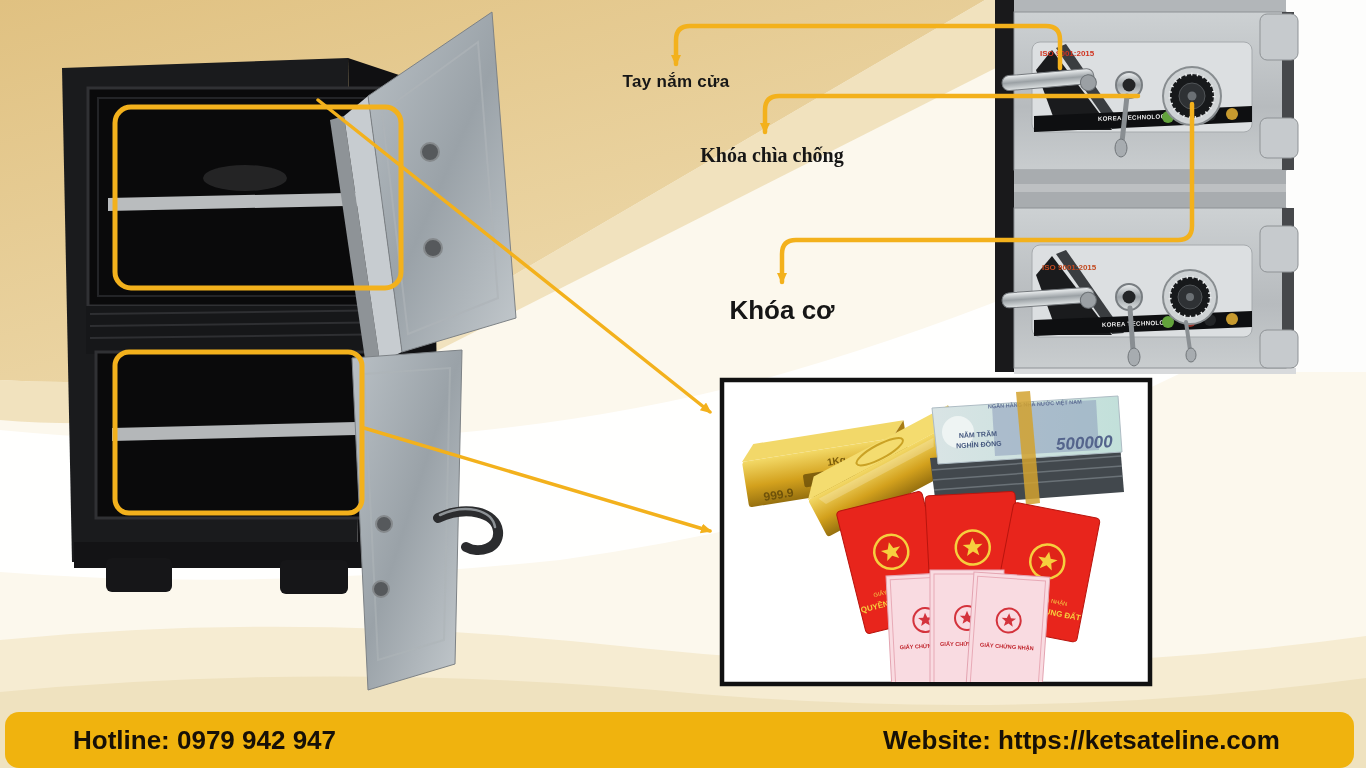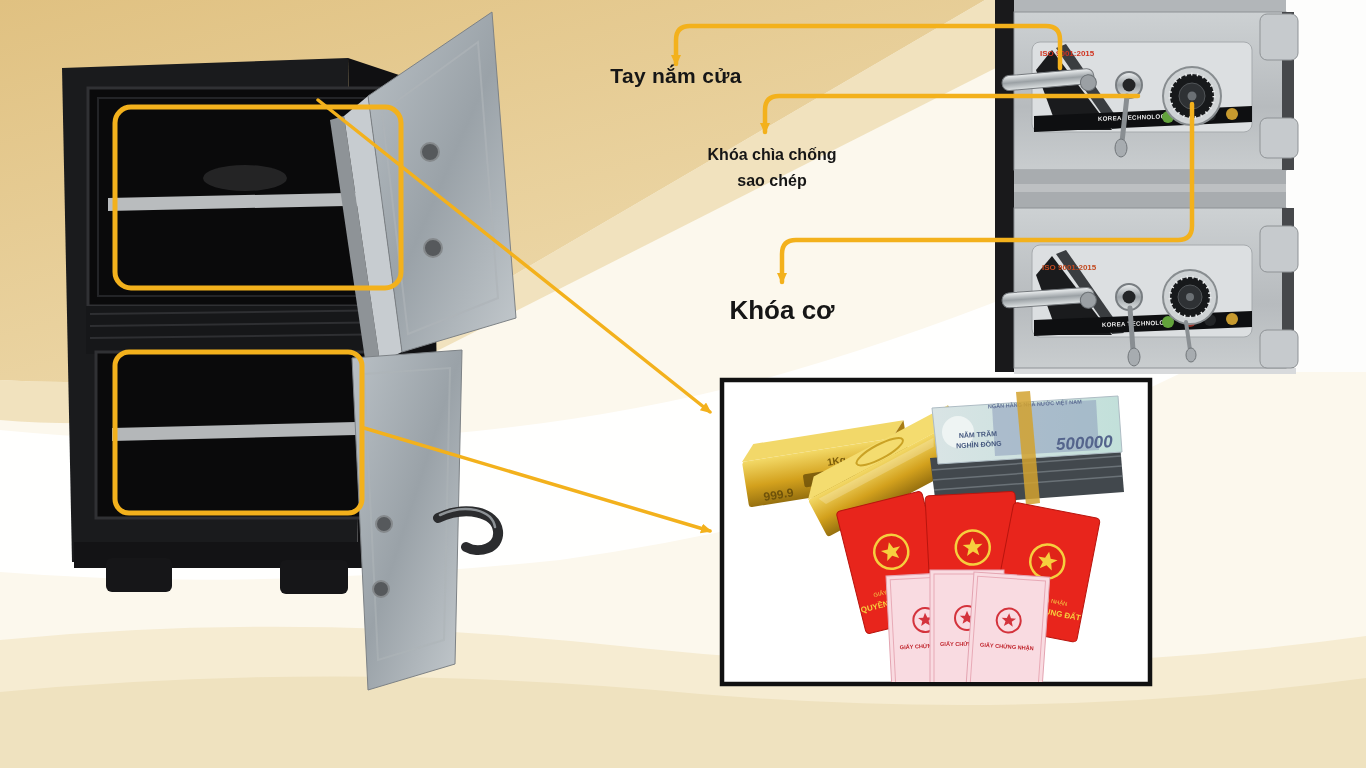--- a/index.html
+++ b/index.html
@@ -1,21 +1,21 @@
 <!DOCTYPE html>
 <html><head>
 <meta charset="utf-8">
 <style>
   html,body{margin:0;padding:0;background:#ffffff;}
   .stage{position:relative;width:1366px;height:768px;overflow:hidden;
          font-family:"Liberation Sans","DejaVu Sans",sans-serif;}
   .stage svg{position:absolute;left:0;top:0;}
   .callout-label{position:absolute;font-weight:700;color:#161616;text-align:center;}
-  #lbl-handle{left:586px;top:64px;width:180px;font-size:21px;letter-spacing:.3px;text-align:center;}
-  #lbl-key{left:664px;top:142px;width:216px;font-size:16px;line-height:26px;}
+  #lbl-handle{left:586px;top:72px;width:180px;font-size:17px;letter-spacing:.3px;text-align:center;}
+  #lbl-key{left:664px;top:142px;width:216px;font-size:20px;line-height:26px;font-family:Liberation Serif, serif;}
   #lbl-mech{left:712px;top:295px;width:140px;font-size:26px;}
   .footer-bar{position:absolute;left:5px;top:712px;width:1349px;height:56px;
               background:#F0B30E;border-radius:14px;}
   .footer-text{position:absolute;top:0;height:56px;line-height:56px;
                font-size:26px;font-weight:700;color:#171007;white-space:nowrap;}
   #footer-hotline{left:68px;}
   #footer-website{left:878px;}
   text{font-family:"Liberation Sans","DejaVu Sans",sans-serif;}
 </style>
 </head>
@@ -279,18 +279,21 @@
     <rect x="115" y="107" width="286" height="181" rx="16" stroke-width="5" stroke="#F3B11C"></rect>
     <rect x="115" y="352" width="247" height="161" rx="14" stroke-width="5" stroke="#F3B11C"></rect>
     <path d="M318,100 L710,412" stroke-width="3.5" marker-end="url(#arrowY)" stroke="#F3B11C"></path>
     <path d="M364,428 L710,531" stroke-width="3.5" marker-end="url(#arrowY)" stroke="#F3B11C"></path>
   </g>
 </svg>
 
 <div class="callout-label" id="lbl-handle">Tay nắm cửa</div>
 <div class="callout-label" id="lbl-key">
   <div>Khóa chìa chống</div>
-  <div>sao chép</div>
 </div>
 <div class="callout-label" id="lbl-mech">Khóa cơ</div>
 
-
+<div class="footer-bar">
+  <div class="footer-text" id="footer-hotline">Hotline: 0979 942 947</div>
+  <div class="footer-text" id="footer-website">Website: https://ketsateline.com</div>
 </div>
 
+</div>
+
 </body></html>

